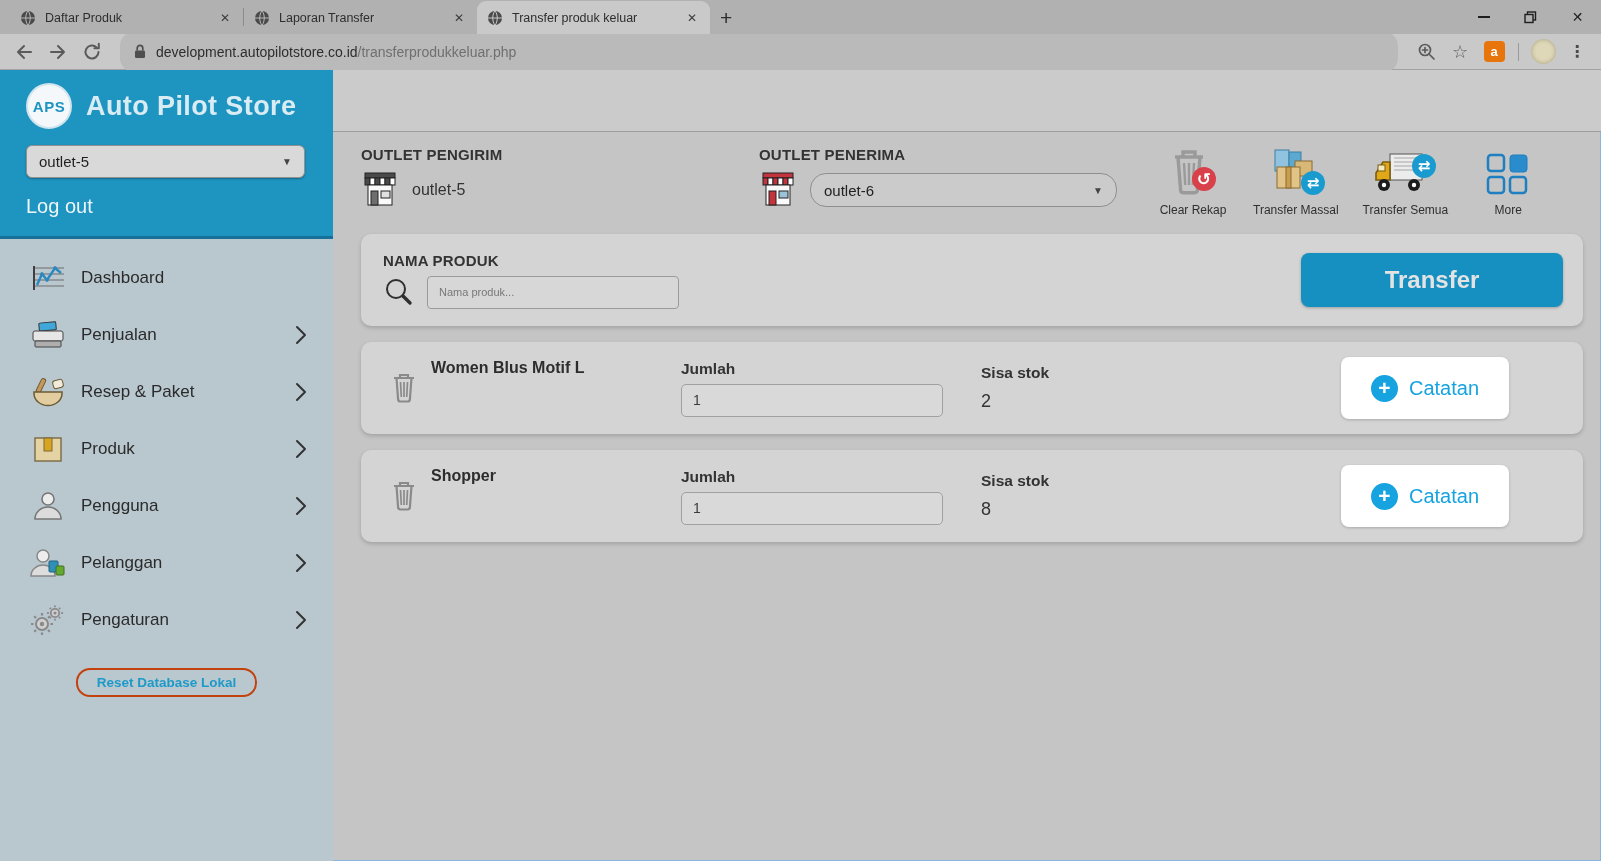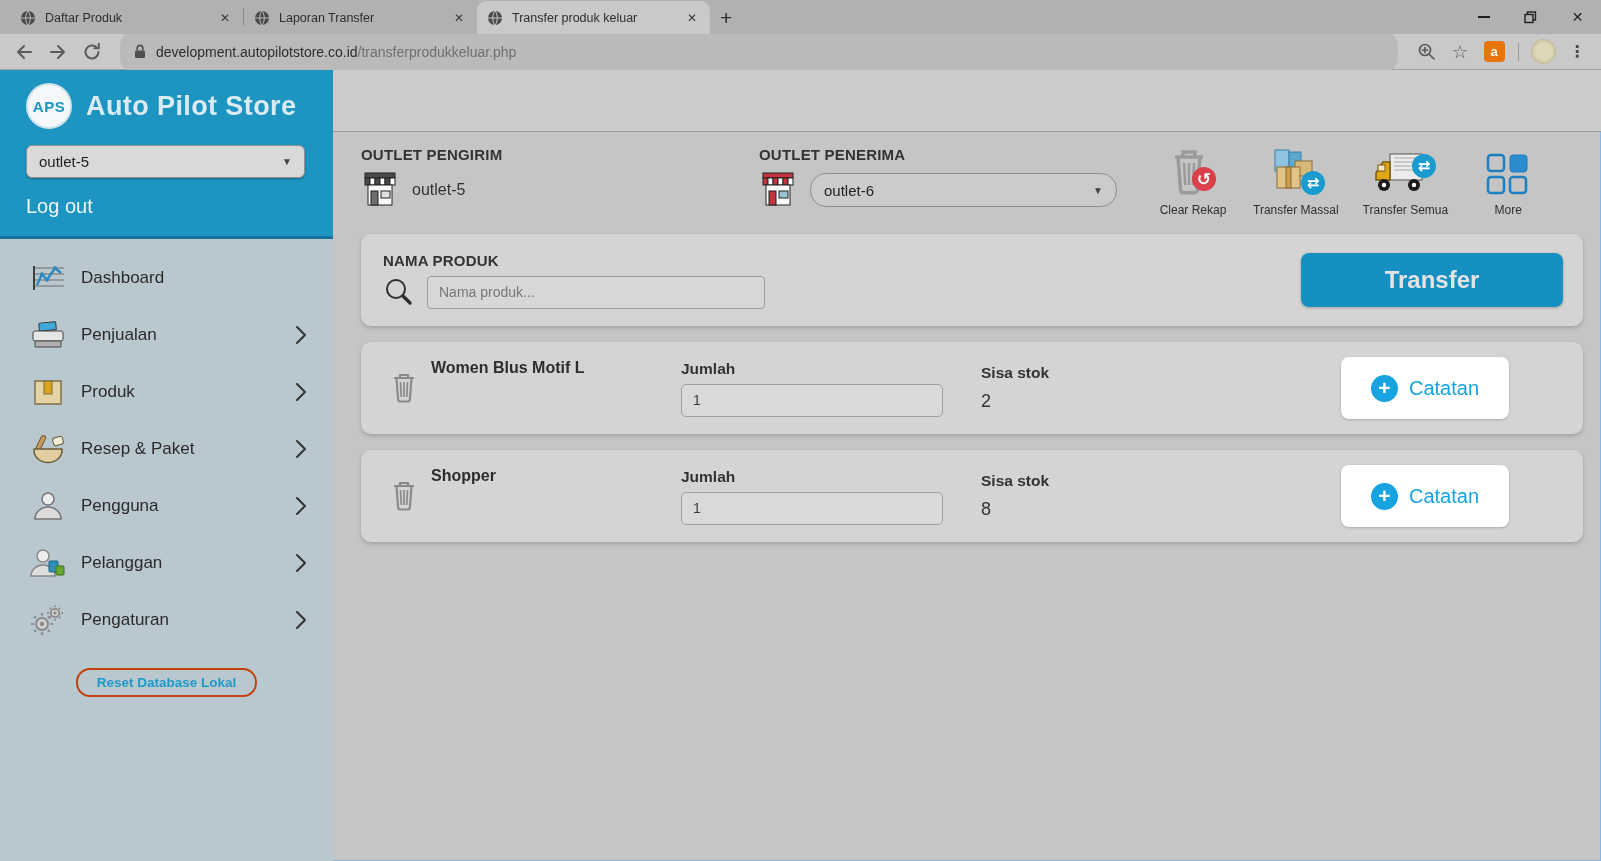--- a/index.html
+++ b/index.html
@@ -65,21 +65,21 @@
 
   .actions { margin-left:auto; display:flex; align-items:flex-start; gap:24px; padding-right:46px; }
   .action { display:flex; flex-direction:column; align-items:center; gap:5px; min-width:72px; }
   .action-label { font-size:12px; color:#2f2f2f; white-space:nowrap; }
   .action-art { height:52px; display:flex; align-items:flex-end; }
 
   .card { background:#d4d4d4; border-radius:10px; box-shadow:0 2px 4px rgba(0,0,0,.18); }
   .search-card { margin-top:17px; height:92px; display:flex; align-items:center; padding-left:22px; }
   .field-group { width:398px; flex:none; }
   .field-row { display:flex; align-items:center; gap:12px; margin-top:7px; }
-  .text-input { width:338px; height:33px; background:#d7d7d7; border:1px solid #9b9b9b; border-radius:4px; padding:0 11px; font-size:14px; color:#333; font-family:inherit; }
+  .text-input { width:252px; height:33px; background:#d7d7d7; border:1px solid #9b9b9b; border-radius:4px; padding:0 11px; font-size:11px; color:#333; font-family:inherit; }
   .text-input::placeholder { color:#787878; }
   .transfer-btn { margin-left:auto; margin-right:20px; width:262px; height:54px; background:#1690c1; border:none; border-radius:8px; color:#e3e3e3; font-size:24px; font-weight:bold; font-family:inherit; box-shadow:0 1px 3px rgba(0,0,0,.25); }
 
   .product-card { margin-top:16px; height:92px; display:flex; align-items:center; padding-left:24px; }
   .trash-col { width:38px; flex:none; display:flex; justify-content:center; }
   .pname { width:250px; flex:none; margin-left:8px; font-size:16px; font-weight:bold; color:#2d2d2d; align-self:flex-start; margin-top:17px; }
   .qty-group { width:300px; flex:none; }
   .qty-label { font-size:15.5px; font-weight:bold; color:#333; }
   .qty-input { width:262px; height:33px; background:#d9d9d9; border:1px solid #a0a0a0; border-radius:5px; padding:0 11px; font-size:14px; color:#3a3a3a; margin-top:6px; font-family:inherit; }
   .stock-group { flex:none; }
@@ -221,40 +221,40 @@
               </svg>
           </span>
           <span class="menu-label">Penjualan</span>
           <svg width="12" height="20" viewBox="0 0 12 20">
               <path d="M2 2l8 8-8 8" stroke="#333" stroke-width="2" fill="none" stroke-linecap="round" stroke-linejoin="round"></path>
             </svg>
         </div>
 
         <div class="menu-item">
           <span class="menu-icon">
-            <svg width="32" height="30" viewBox="0 0 32 30">
-                <rect x="3" y="4" width="26" height="23" fill="#e6d3a3" stroke="#7a6a40" stroke-width="1.4"></rect>
-                <rect x="12" y="4" width="8" height="13" fill="#d9a41e" stroke="#7a6a40"></rect>
-              </svg>
-          </span>
-          <span class="menu-label">Produk</span>
-          <svg width="12" height="20" viewBox="0 0 12 20">
-              <path d="M2 2l8 8-8 8" stroke="#333" stroke-width="2" fill="none" stroke-linecap="round" stroke-linejoin="round"></path>
-            </svg>
-        </div>
-
-        <div class="menu-item">
-          <span class="menu-icon">
             <svg width="36" height="30" viewBox="0 0 36 30">
                 <rect x="9" y="1" width="4.5" height="15" rx="2" transform="rotate(26 11 8)" fill="#c89858" stroke="#6b5b35"></rect>
                 <rect x="23" y="3" width="10" height="8" rx="2.5" transform="rotate(-16 28 7)" fill="#f1ebd9" stroke="#6b5b35"></rect>
                 <path d="M4 15h28v1.5a14 12 0 0 1-28 0z" fill="#e2cda0" stroke="#6b5b35" stroke-width="1.5"></path>
               </svg>
           </span>
           <span class="menu-label">Resep &amp; Paket</span>
+          <svg width="12" height="20" viewBox="0 0 12 20">
+              <path d="M2 2l8 8-8 8" stroke="#333" stroke-width="2" fill="none" stroke-linecap="round" stroke-linejoin="round"></path>
+            </svg>
+        </div>
+
+        <div class="menu-item">
+          <span class="menu-icon">
+            <svg width="32" height="30" viewBox="0 0 32 30">
+                <rect x="3" y="4" width="26" height="23" fill="#e6d3a3" stroke="#7a6a40" stroke-width="1.4"></rect>
+                <rect x="12" y="4" width="8" height="13" fill="#d9a41e" stroke="#7a6a40"></rect>
+              </svg>
+          </span>
+          <span class="menu-label">Produk</span>
           <svg width="12" height="20" viewBox="0 0 12 20">
               <path d="M2 2l8 8-8 8" stroke="#333" stroke-width="2" fill="none" stroke-linecap="round" stroke-linejoin="round"></path>
             </svg>
         </div>
 
         <div class="menu-item">
           <span class="menu-icon">
             <svg width="30" height="30" viewBox="0 0 30 30">
                 <circle cx="15" cy="8" r="6" fill="#ececec" stroke="#777" stroke-width="1.6"></circle>
                 <path d="M2 28a13 12 0 0 1 26 0z" fill="#dcdcdc" stroke="#777" stroke-width="1.6"></path>

